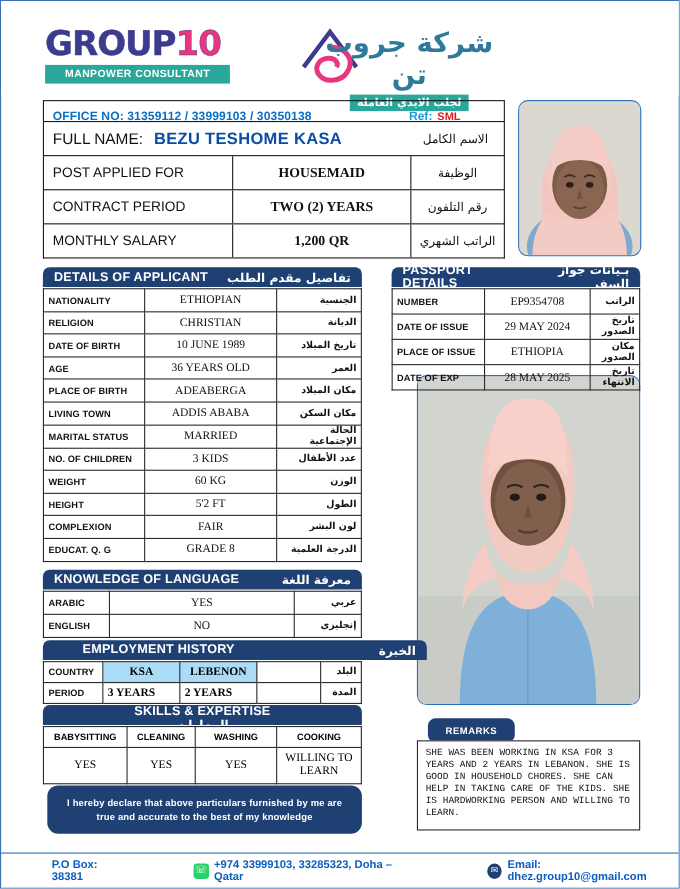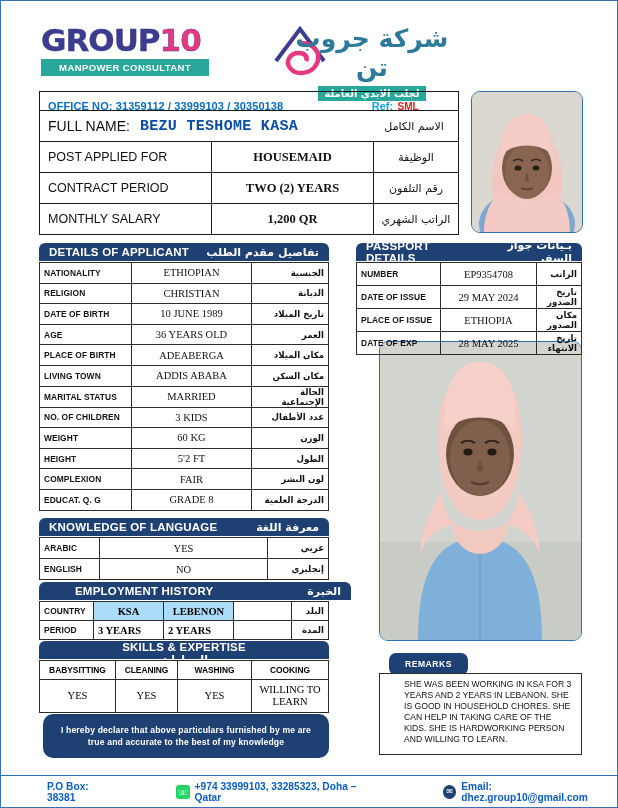--- a/index.html
+++ b/index.html
@@ -128,21 +128,21 @@
     flex: 0 0 84px;
     display: flex; align-items: center; justify-content: center;
     font-family: "DejaVu Sans", sans-serif;
     font-size: 11px;
     direction: rtl;
     color: #111;
   }
   .fullname-label { font-size: 14px; color: #111; }
   .fullname-val {
     color: #0a4da2; font-weight: bold;
-    font-family: Liberation Mono, monospace;
+    font-family: Liberation Sans, sans-serif;
     font-size: 15px; margin-left: 10px;
     letter-spacing: 0.3px;
   }
 
   
   .photo-top {
     position: absolute; left: 470px; top: 90px;
     width: 112px; height: 142px;
     border: 1.6px solid #2f6fb5;
     border-radius: 9px;
@@ -261,22 +261,22 @@
     font-size: 8.6px; font-weight: bold;
     letter-spacing: 0.5px;
     padding: 6px 16px;
     border-radius: 7px;
   }
   .remarks-box {
     position: absolute; left: 378px; top: 672px;
     width: 203px; height: 82px;
     border: 1px solid #2b2b2b;
     background: #ffffff;
-    padding: 5px 6px 0 24px;
-    font-family: Liberation Sans, sans-serif;
+    padding: 5px 6px 0 7px;
+    font-family: Liberation Mono, monospace;
     font-size: 8.6px;
     line-height: 1.28;
     color: #111;
   }
 
   
   .footer {
     position: absolute; left: 0; bottom: 0;
     width: 616px; height: 32px;
     border-top: 1.5px solid #2f6fb5;
@@ -510,21 +510,21 @@
           <td class="ar">عربي</td>
         </tr>
     <tr>
           <td class="k">ENGLISH</td>
           <td class="v">NO</td>
           <td class="ar">إنجليزي</td>
         </tr>
   </tbody>
     </table>
 
-  <div class="secbar" style="left:38px; top:581px; width:312px; height:18px;padding-left:36px;">
+  <div class="secbar" style="left:38px; top:581px; width:349px; height:18px;padding-left:36px;">
     <span class="en">EMPLOYMENT HISTORY</span>
     <span class="ar">الخبرة</span>
   </div>
   <table class="dtable emptable" style="left:38px; top:600px; width:290px;">
     <tbody>
         <tr>
       <td class="k" style="width:54px">COUNTRY</td>
       <td class="hi" style="width:70px">KSA</td>
       <td class="hi" style="width:70px">LEBENON</td>
       <td style="width:58px"></td>

